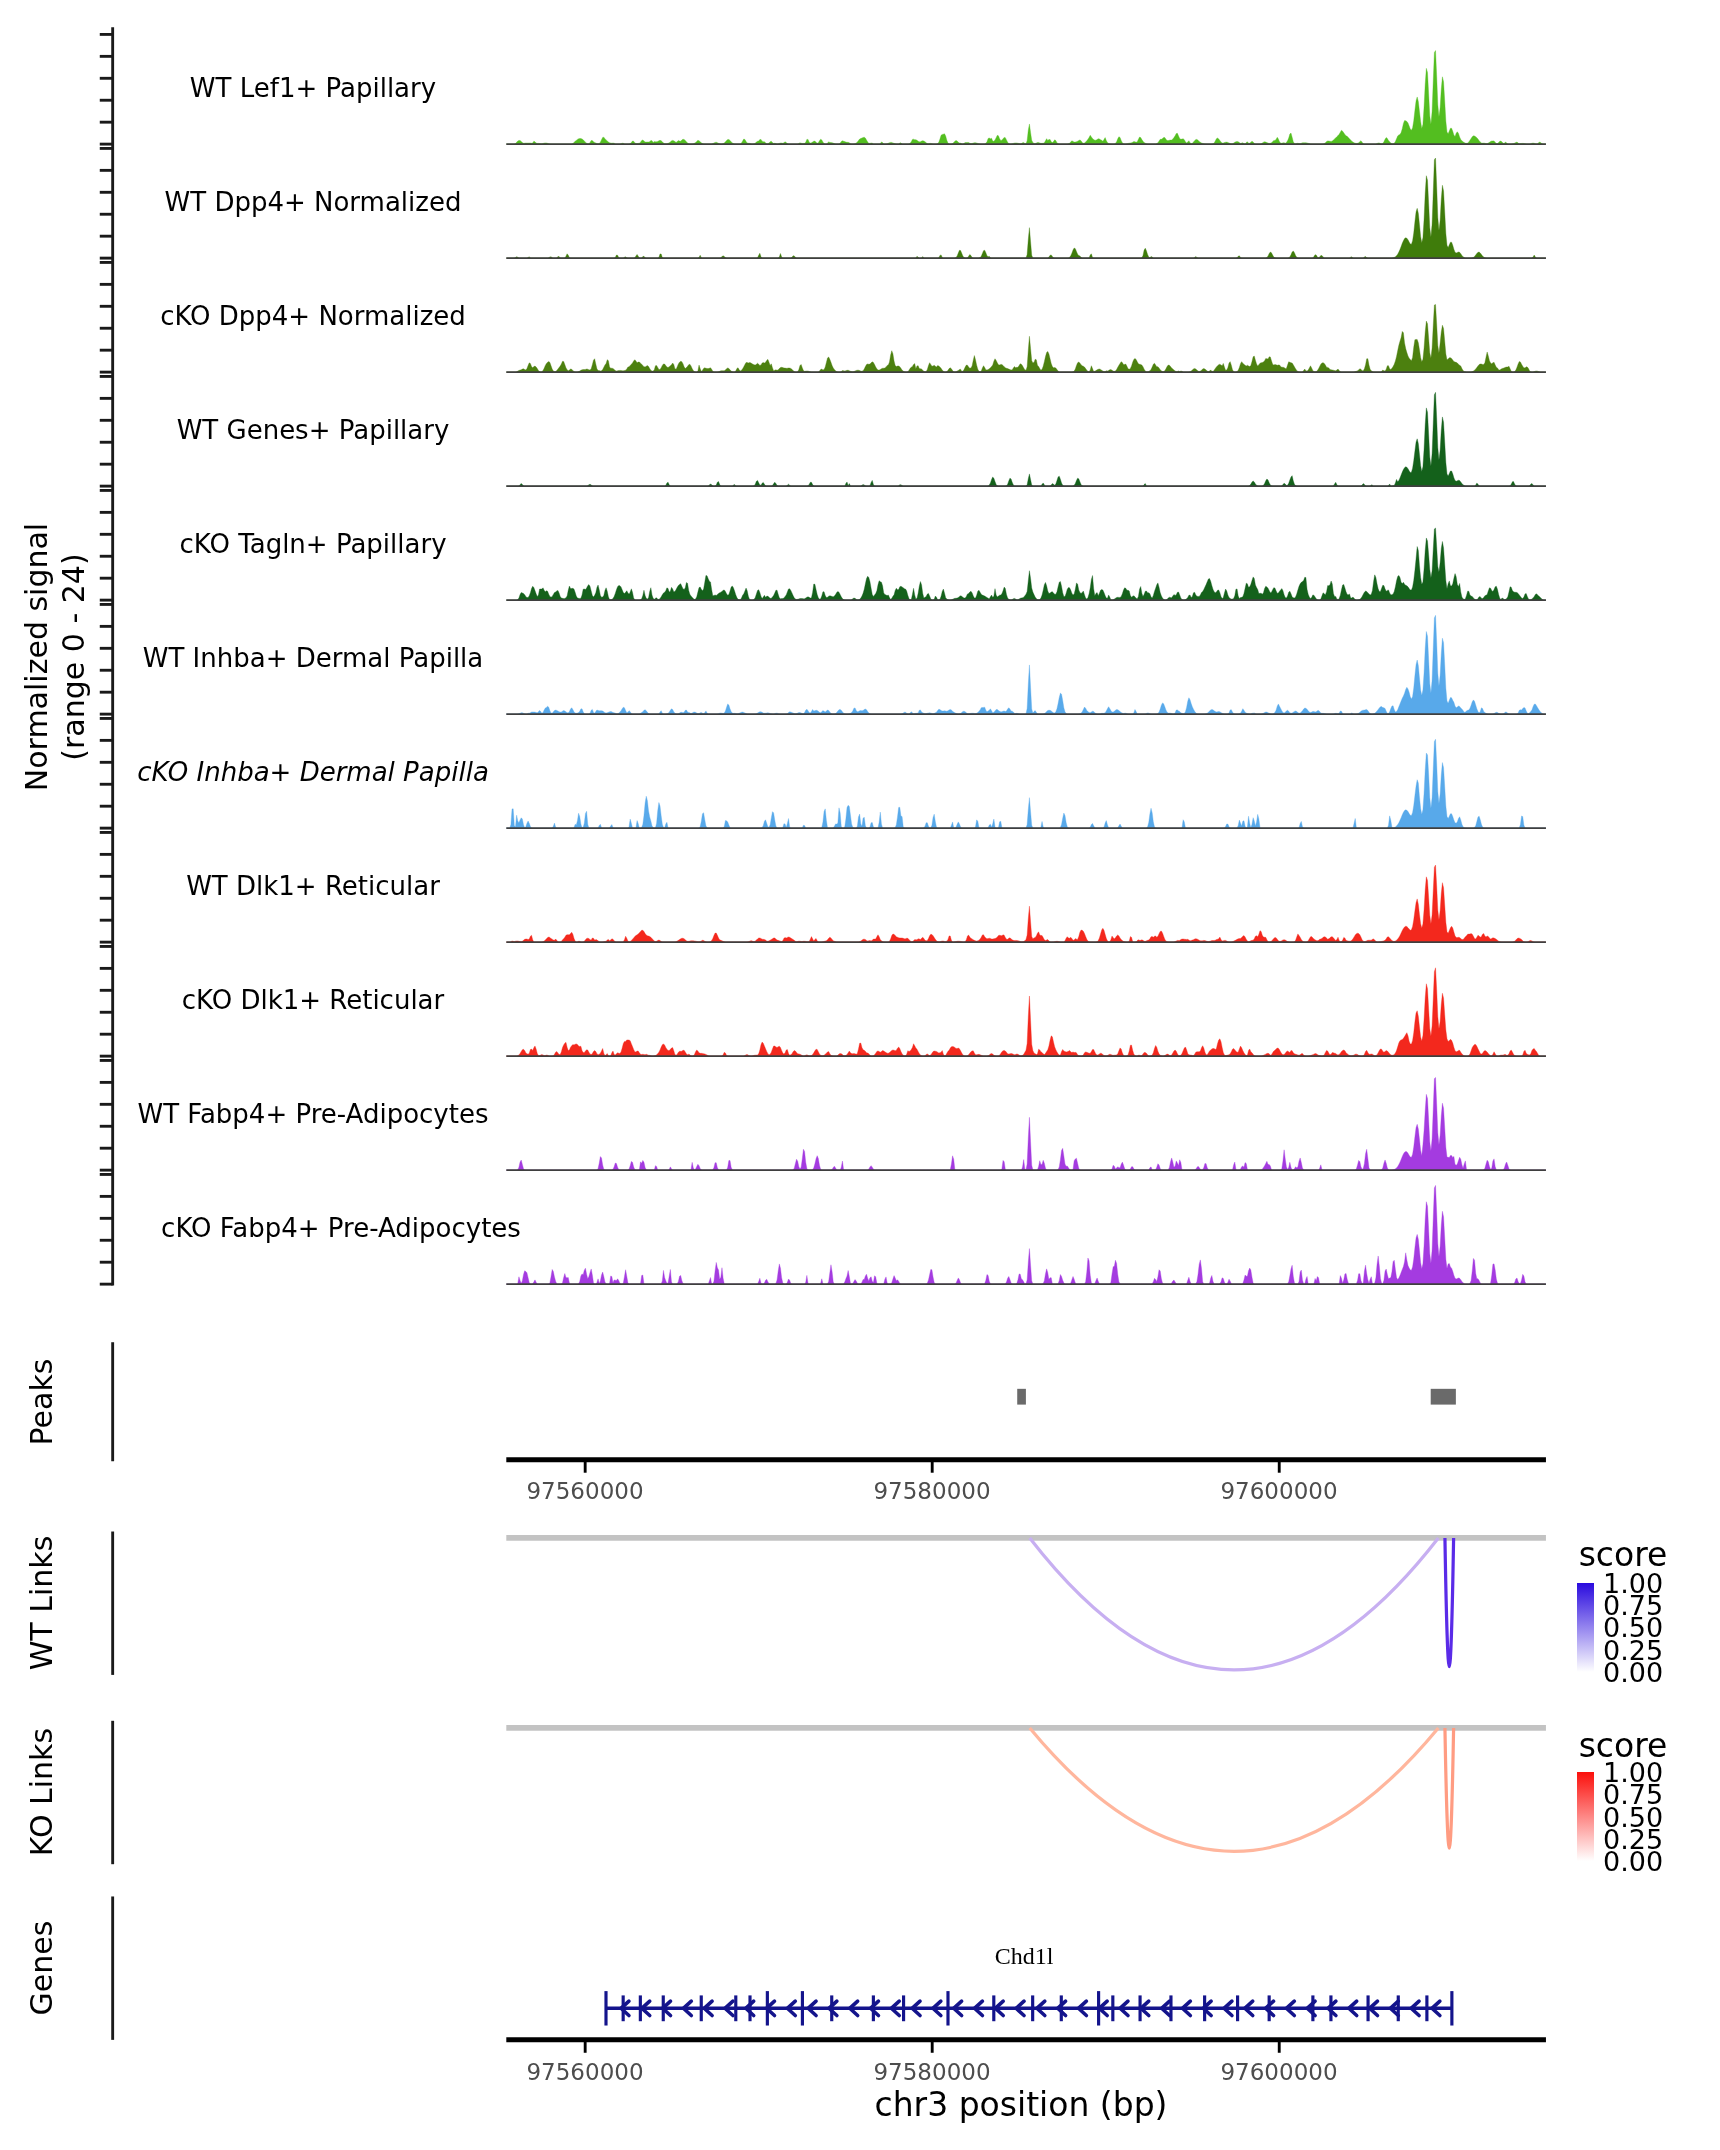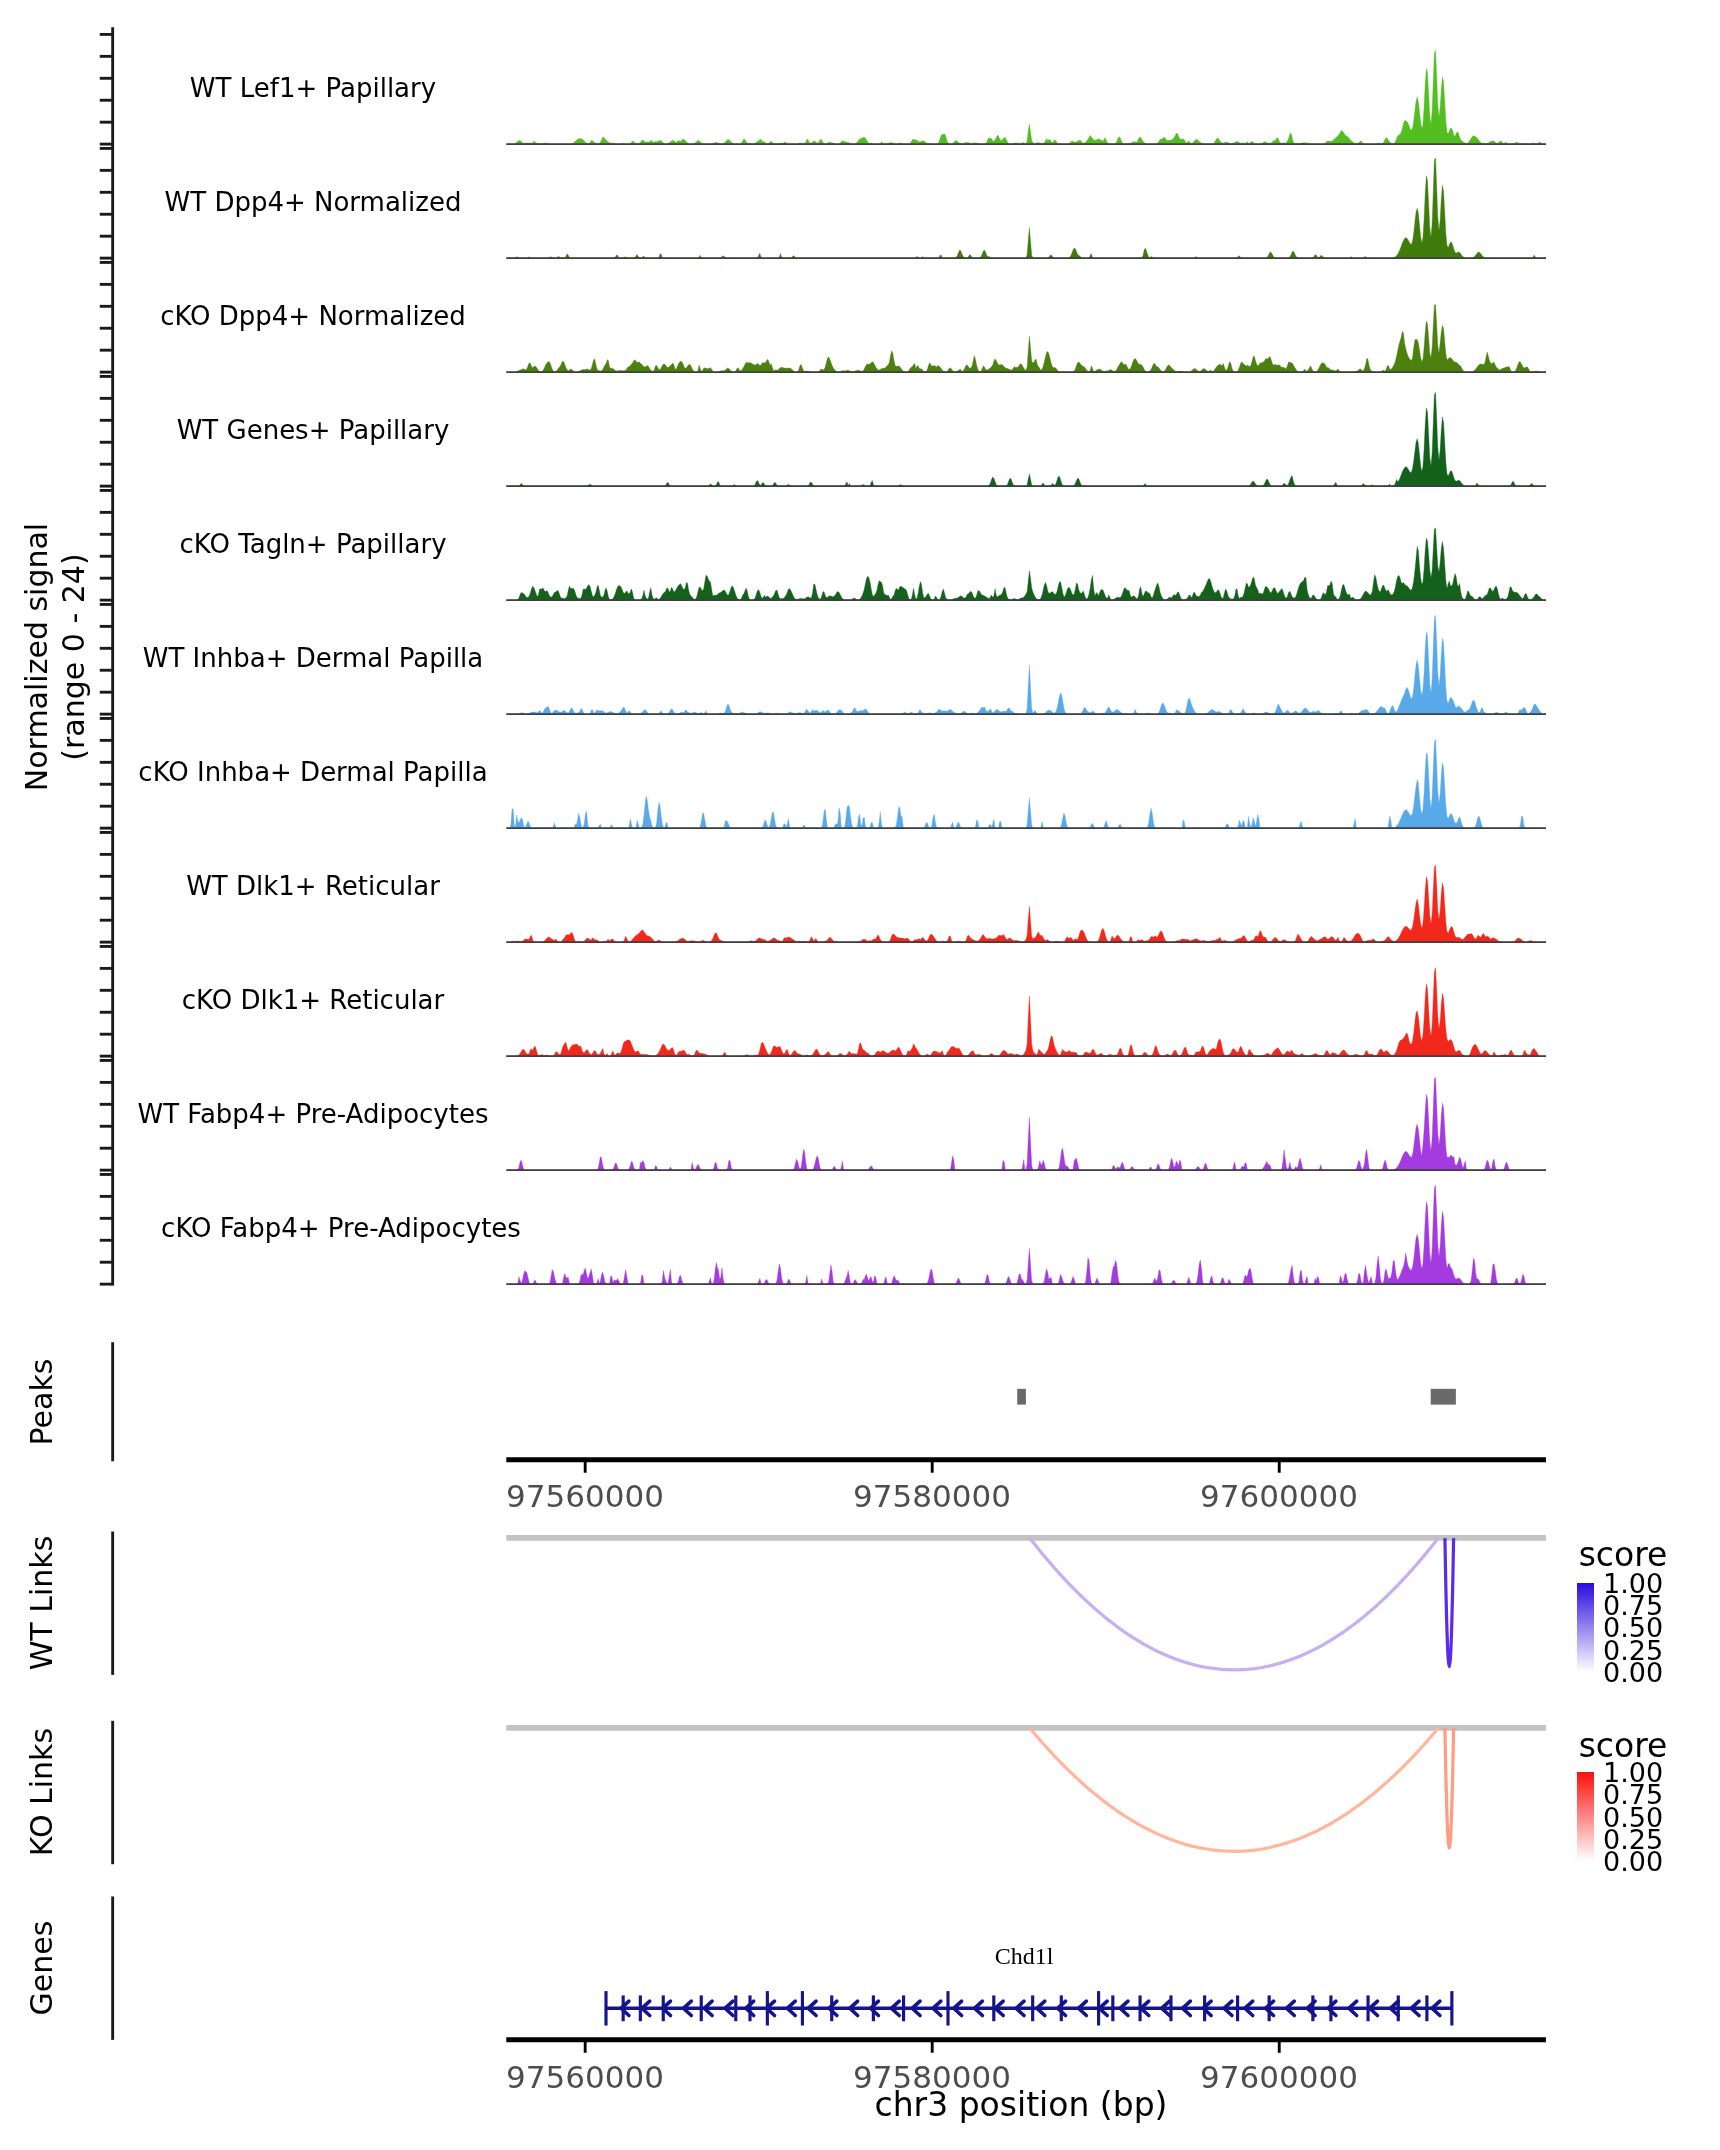--- a/index.html
+++ b/index.html
@@ -3,21 +3,21 @@
 <meta charset="utf-8">
 <style>
   html,body{margin:0;padding:0;background:#ffffff;}
   #fig{position:relative;width:1721px;height:2151px;background:#ffffff;overflow:hidden;
        font-family:"DejaVu Sans","Liberation Sans",sans-serif;}
   svg{position:absolute;left:0;top:0;}
   .lbl{position:absolute;color:#000;white-space:nowrap;}
   .track-label{font-size:26px;transform:translate(-50%,-50%);}
   .side-label{font-size:30px;transform:translate(-50%,-50%) rotate(-90deg);}
   .ylab{font-size:30px;transform:translate(-50%,-50%) rotate(-90deg);}
-  .tick-label{font-size:31px;color:#4d4d4d;transform:translate(-50%,0);}
+  .tick-label{font-size:23px;color:#4d4d4d;transform:translate(-50%,0);}
   .xaxis-title{font-size:33px;transform:translate(-50%,0);}
   .legend-title{font-size:33px;transform:translate(-50%,-50%);}
   .legend-num{font-size:27px;transform:translate(0,-50%);}
   .gene-name{font-size:24px;transform:translate(-50%,-50%);font-family:Liberation Serif, serif;}
   .legend-bar{position:absolute;width:16.5px;}
 </style>
 </head>
 <body>
 
 <div id="fig">
@@ -228,21 +228,21 @@
 
   <div class="lbl gene-name" style="left:1024px;top:1956px;">Chd1l</div>
 
   <div class="lbl xaxis-title" style="left:1021px;top:2085px;">chr3 position (bp)</div>
 <div class="lbl track-label" style="left: 313px; top: 88px;">WT Lef1+ Papillary</div>
     <div class="lbl track-label" style="left: 313px; top: 202px;">WT Dpp4+ Normalized</div>
     <div class="lbl track-label" style="left: 313px; top: 316px;">cKO Dpp4+ Normalized</div>
     <div class="lbl track-label" style="left: 313px; top: 430px;">WT Genes+ Papillary</div>
     <div class="lbl track-label" style="left: 313px; top: 544px;">cKO Tagln+ Papillary</div>
     <div class="lbl track-label" style="left: 313px; top: 658px;">WT Inhba+ Dermal Papilla</div>
-    <div class="lbl track-label" style="left: 313px; top: 772px;">cKO Inhba+ Dermal Papilla</div>
+    <div class="lbl track-label" style="left: 313px; top: 772px; font-style: italic;">cKO Inhba+ Dermal Papilla</div>
     <div class="lbl track-label" style="left: 313px; top: 886px;">WT Dlk1+ Reticular</div>
     <div class="lbl track-label" style="left: 313px; top: 1000px;">cKO Dlk1+ Reticular</div>
     <div class="lbl track-label" style="left: 313px; top: 1114px;">WT Fabp4+ Pre-Adipocytes</div>
     <div class="lbl track-label" style="left: 313px; top: 1228px; margin-left: 28px;">cKO Fabp4+ Pre-Adipocytes</div>
     <div class="lbl tick-label" style="left: 585px; top: 1478px; color: rgb(77, 77, 77);">97560000</div>
     <div class="lbl tick-label" style="left: 932px; top: 1478px; color: rgb(77, 77, 77);">97580000</div>
     <div class="lbl tick-label" style="left: 1279px; top: 1478px; color: rgb(77, 77, 77);">97600000</div>
     <div class="lbl tick-label" style="left: 585px; top: 2059px; color: rgb(77, 77, 77);">97560000</div>
     <div class="lbl tick-label" style="left: 932px; top: 2059px; color: rgb(77, 77, 77);">97580000</div>
     <div class="lbl tick-label" style="left: 1279px; top: 2059px; color: rgb(77, 77, 77);">97600000</div>

